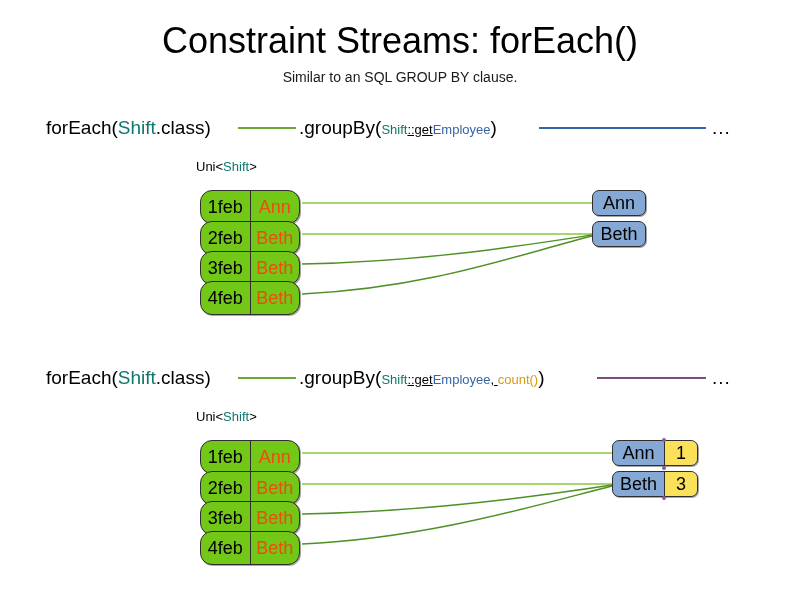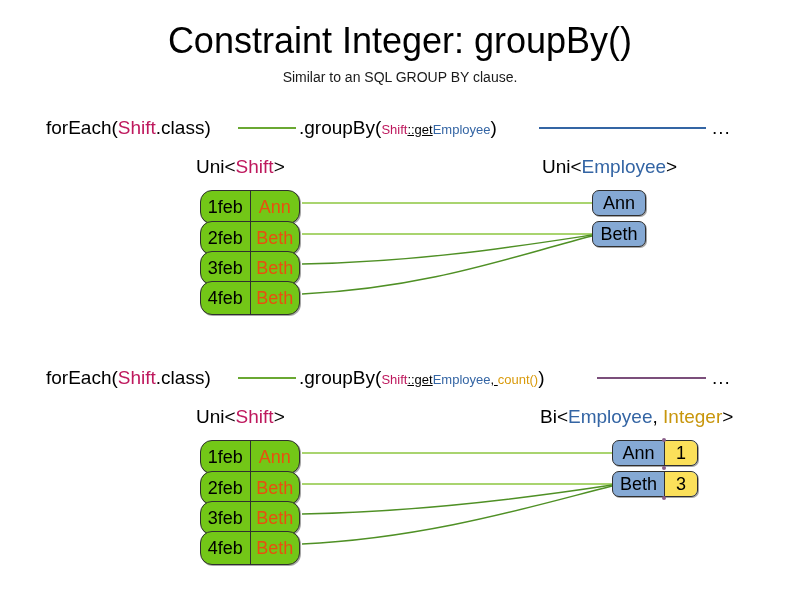--- a/index.html
+++ b/index.html
@@ -44,21 +44,21 @@
   
   .code-line {
     font-size: 19px;
     line-height: 24px;
     white-space: nowrap;
     color: #000;
   }
   .code-line .small {
     font-size: 13px;
   }
-  .tok-shift  { color: #be185d; }
+  .tok-shift  { color: #0f766e; }
   .tok-emp    { color: #3465a4; text-align: center; }
   .tok-int    { color: #c8960c; }
   .tok-count  { color: #d99a0b; margin-top: 43px; }
   .tok-black  { color: #000000; text-decoration: underline; }
 
   .rule {
     position: absolute;
     height: 0;
     border-top-width: 2px;
     border-top-style: solid;
@@ -69,21 +69,21 @@
 
   .ellipsis {
     font-size: 19px;
     line-height: 24px;
     color: #000;
     letter-spacing: 1px;
   }
 
   
   .type-label {
-    font-size: 19px;
+    font-size: 13px;
     line-height: 23px;
     white-space: nowrap;
     color: #000;
   }
 
   
   .shift-box {
     display: flex;
     width: 100px;
     height: 34px;
@@ -161,21 +161,21 @@
     width: 800px; height: 600px;
     overflow: visible;
     pointer-events: none;
   }
 </style>
 </head>
 <body>
 
 <div class="stage">
 
-  <div class="abs" id="page-title">Constraint Integer: groupBy()</div>
+  <div class="abs" id="page-title">Constraint Streams: forEach()</div>
   <div class="abs" id="page-subtitle">Similar to an SQL GROUP BY clause.</div>
 
   <svg class="links" viewBox="0 0 800 600">
 
     <g stroke="#8cc63f" stroke-width="1.6" fill="none">
       <path d="M302,203 C430,203 520,203 592,203"></path>
       <path d="M302,234 C430,234 520,234 592,234"></path>
     </g>
     <g stroke="#4f9025" stroke-width="1.5" fill="none">
       <path d="M302,264 C420,262 520,246 592,235"></path>
@@ -198,23 +198,20 @@
   <div class="abs rule rule-green" style="left:238px; top:127px; width:58px;"></div>
   <div class="abs code-line" style="left:299px; top:116px;">
     <span>.groupBy(</span><span class="small tok-shift">Shift</span><span class="small tok-black">::get</span><span class="small tok-emp">Employee</span><span>)</span>
   </div>
   <div class="abs rule rule-blue" style="left:539px; top:127px; width:167px;"></div>
   <div class="abs ellipsis" style="left:712px; top:116px;">...</div>
 
   <div class="abs type-label" style="left:196px; top:155px;">
     <span>Uni&lt;</span><span class="tok-shift">Shift</span><span>&gt;</span>
   </div>
-  <div class="abs type-label" style="left:542px; top:155px;">
-    <span>Uni&lt;</span><span class="tok-emp">Employee</span><span>&gt;</span>
-  </div>
 
   <div class="abs shift-box" style="left:200px; top:190px;">
     <span class="cell-date">1feb</span>
     <span class="cell-name">Ann</span>
   </div>
   <div class="abs shift-box" style="left:200px; top:221px;">
     <span class="cell-date">2feb</span>
     <span class="cell-name">Beth</span>
   </div>
   <div class="abs shift-box" style="left:200px; top:251px;">
@@ -239,23 +236,20 @@
   <div class="abs rule rule-green" style="left:238px; top:377px; width:58px;"></div>
   <div class="abs code-line" style="left:299px; top:366px;">
     <span>.groupBy(</span><span class="small tok-shift">Shift</span><span class="small tok-black">::get</span><span class="small tok-emp">Employee</span><span class="small tok-black">, </span><span class="small tok-count">count()</span><span>)</span>
   </div>
   <div class="abs rule rule-purple" style="left:597px; top:377px; width:109px;"></div>
   <div class="abs ellipsis" style="left:712px; top:366px;">...</div>
 
   <div class="abs type-label" style="left:196px; top:405px;">
     <span>Uni&lt;</span><span class="tok-shift">Shift</span><span>&gt;</span>
   </div>
-  <div class="abs type-label" style="left:540px; top:405px;">
-    <span>Bi&lt;</span><span class="tok-emp">Employee</span><span>, </span><span class="tok-int">Integer</span><span>&gt;</span>
-  </div>
 
   <div class="abs shift-box" style="left:200px; top:440px;">
     <span class="cell-date">1feb</span>
     <span class="cell-name">Ann</span>
   </div>
   <div class="abs shift-box" style="left:200px; top:471px;">
     <span class="cell-date">2feb</span>
     <span class="cell-name">Beth</span>
   </div>
   <div class="abs shift-box" style="left:200px; top:501px;">

